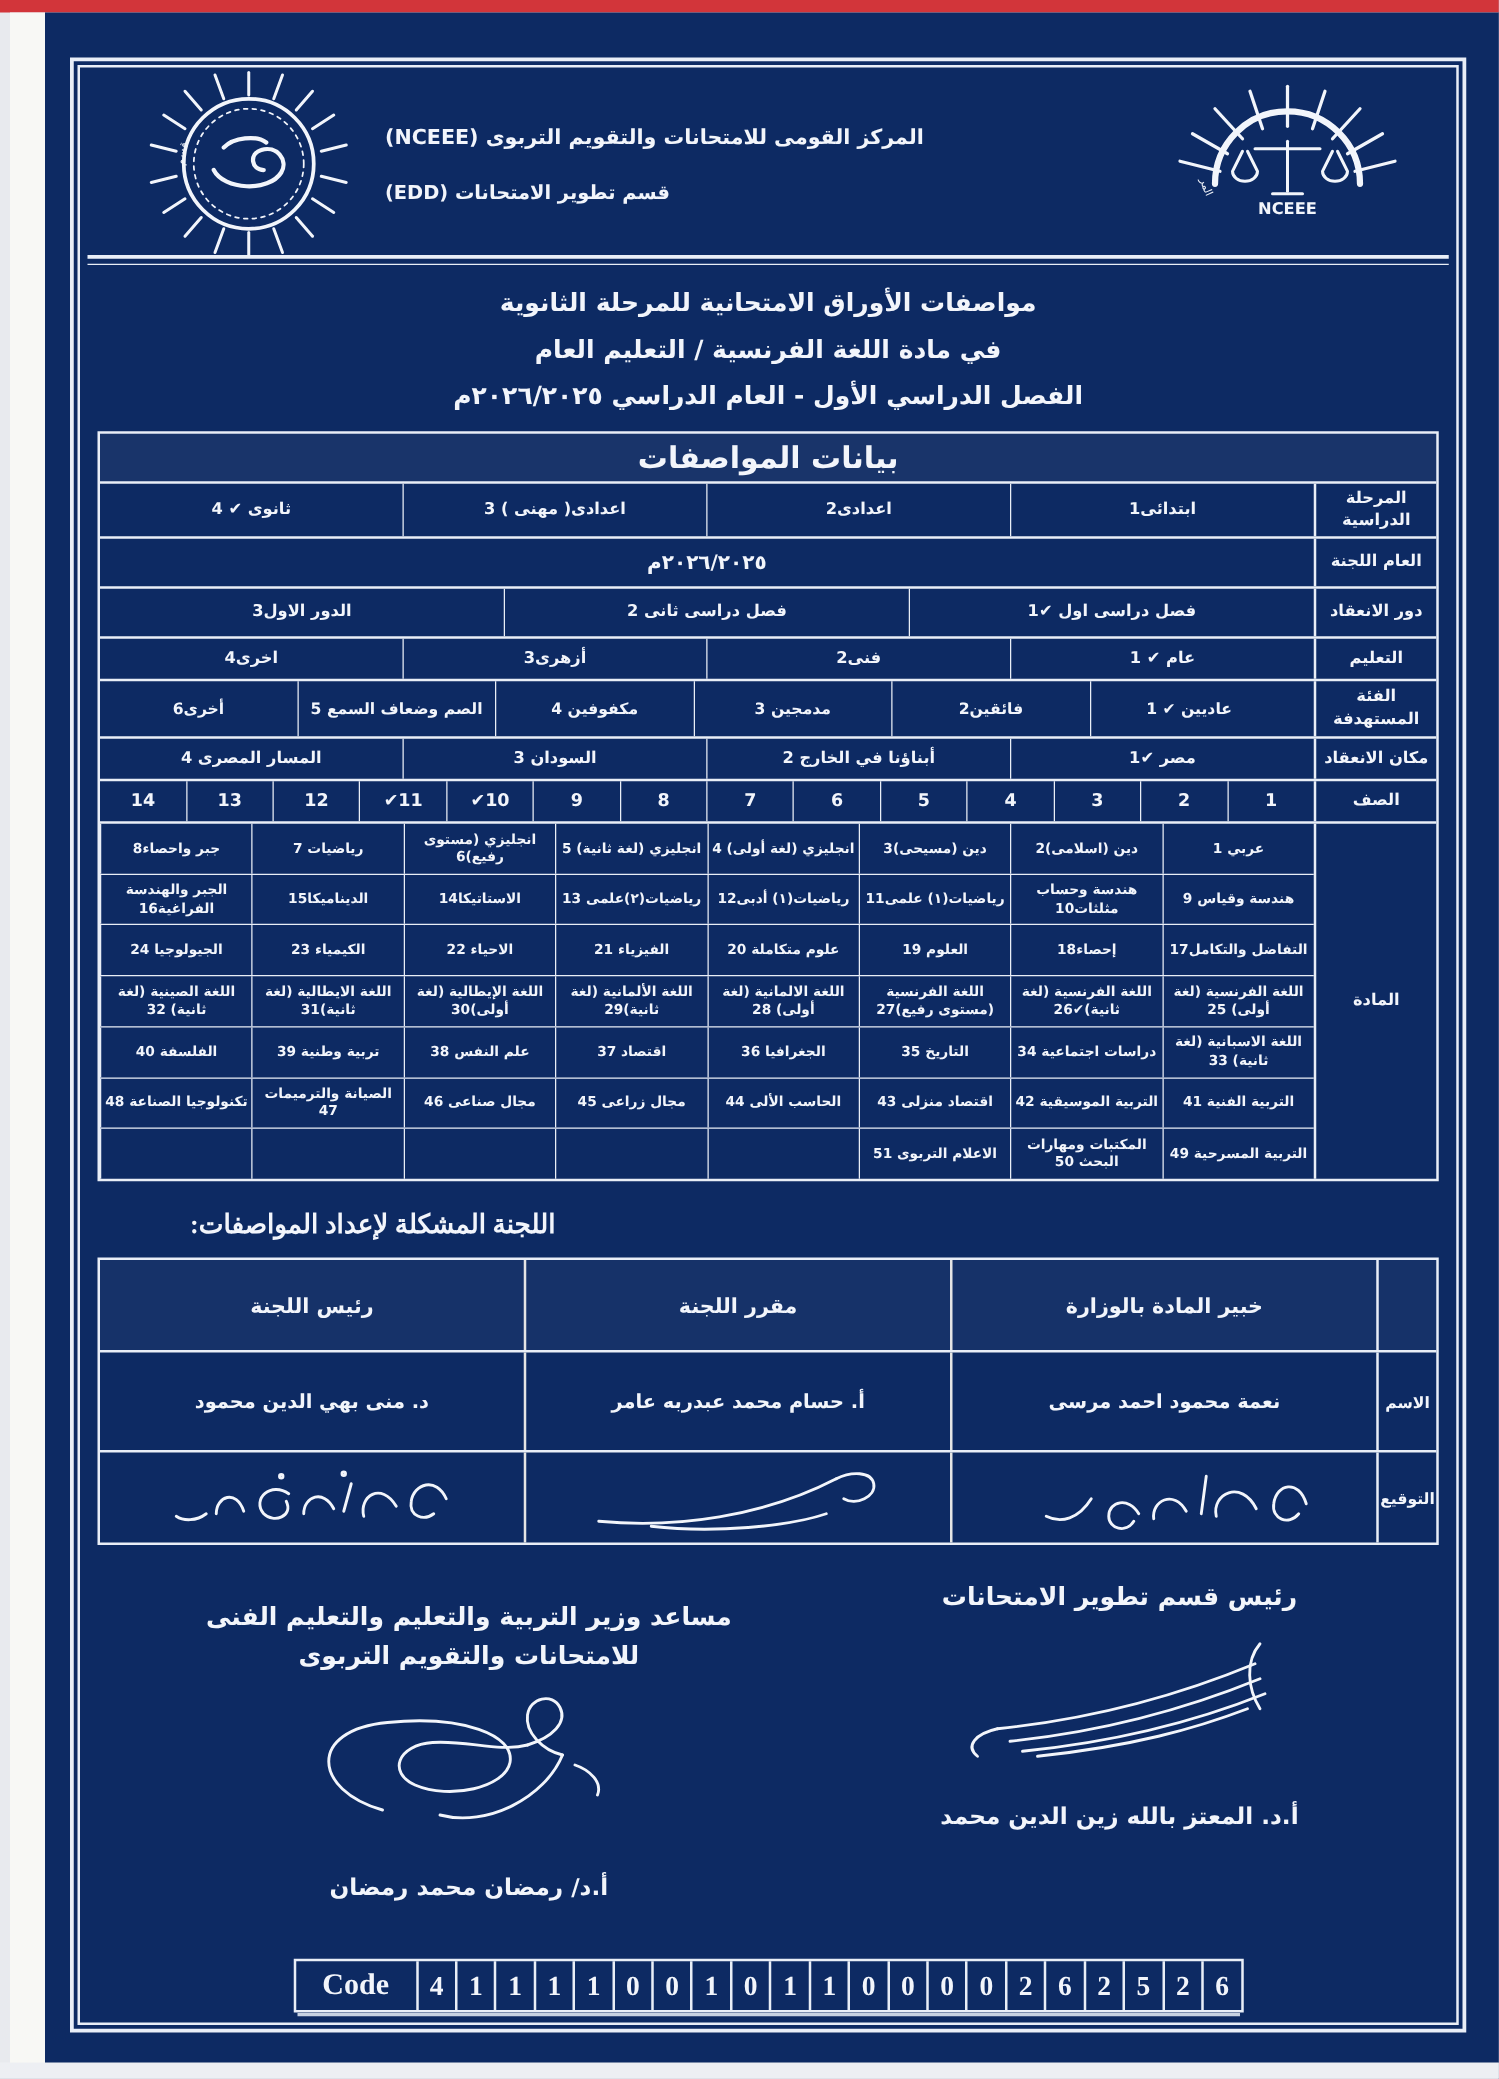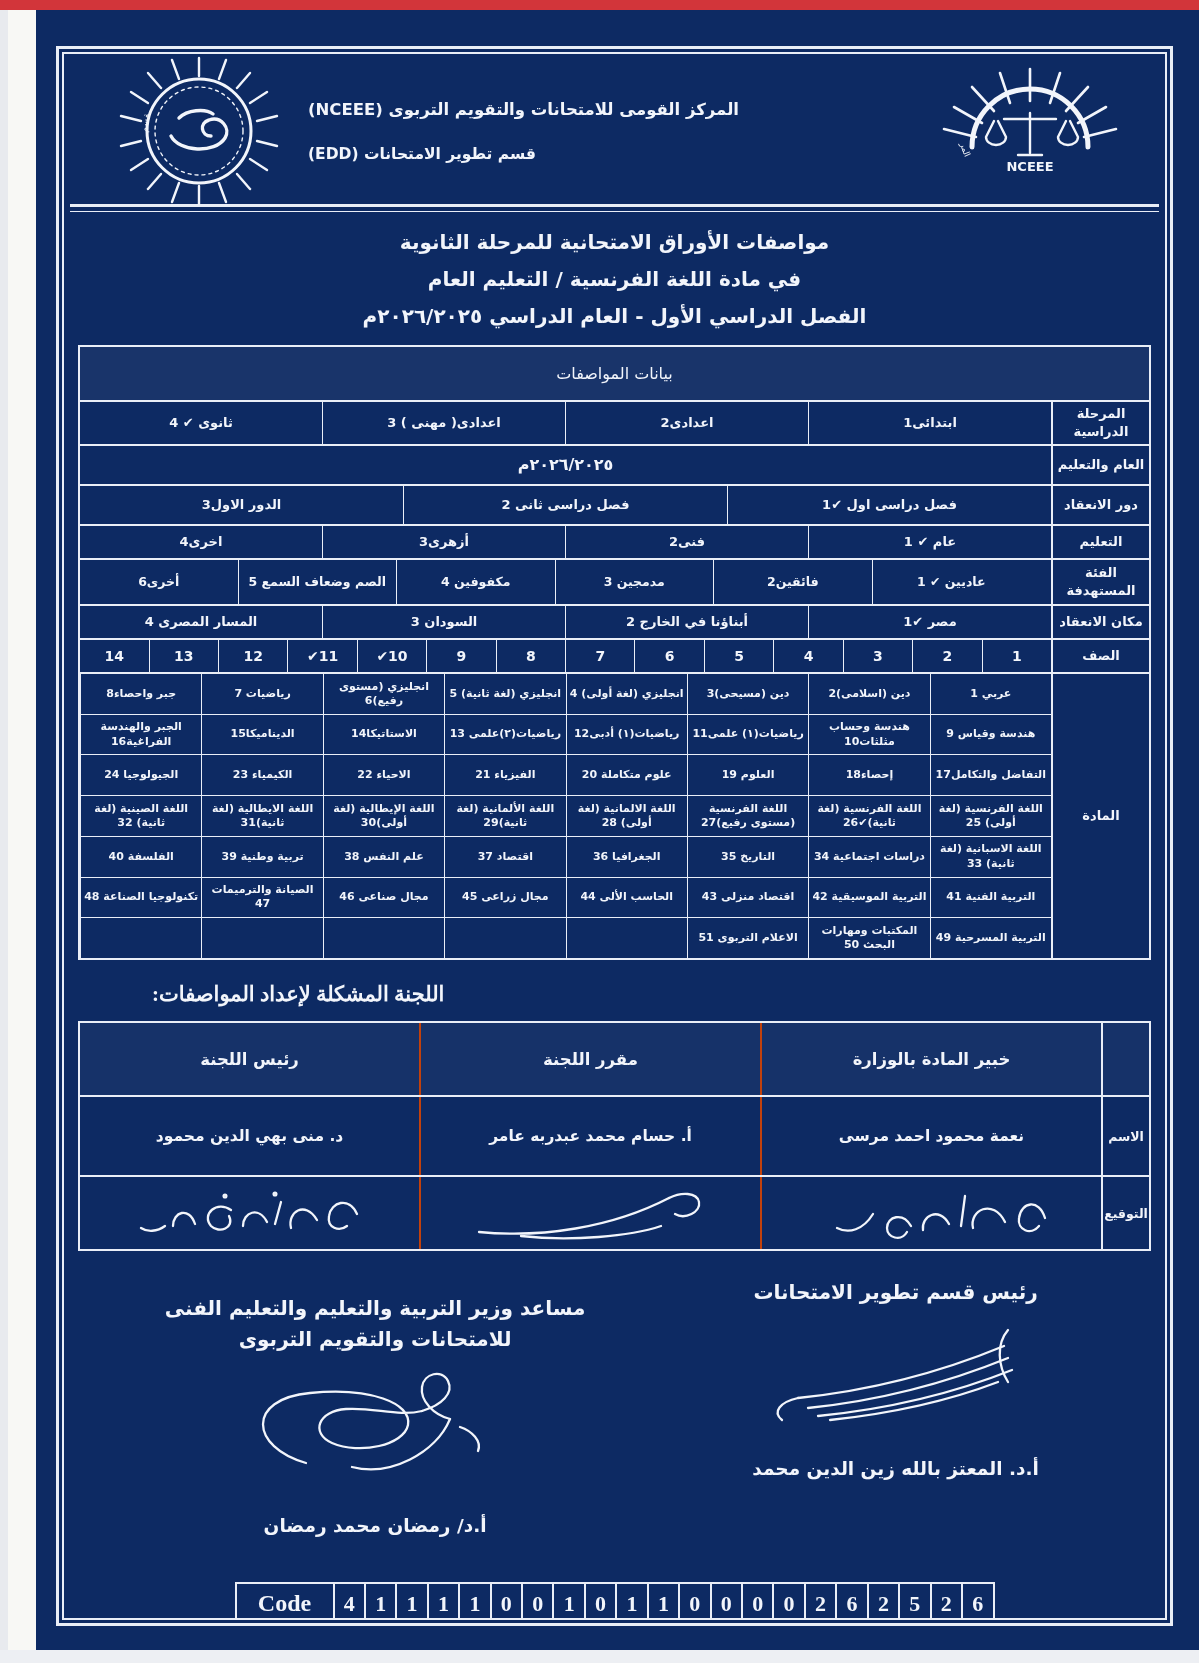--- a/index.html
+++ b/index.html
@@ -26,21 +26,21 @@
   .logo-box{width:218px;display:flex;justify-content:center;}
   .hdr-sep{margin:0 6px;height:4px;border-top:3px solid #e9eef7;border-bottom:1.5px solid #e9eef7;}
 
   
   .doc-title{text-align:center;font-weight:bold;font-size:20px;line-height:37px;margin:12px 0 10px;}
 
   
   .spec-table{margin:6px 14px 0;border:2.5px solid #e9eef7;}
   .st-row{display:flex;border-top:2px solid #e9eef7;align-items:stretch;}
   .st-row:first-child{border-top:none;}
-  .st-head{justify-content:center;align-items:center;height:53px;font-size:16px;font-weight:normal;background:rgba(255,255,255,0.05);}
+  .st-head{justify-content:center;align-items:center;height:38px;font-size:24px;font-weight:bold;background:rgba(255,255,255,0.05);}
   .rlabel{
     width:98px;flex:0 0 98px;border-left:2px solid #e9eef7;
     display:flex;align-items:center;justify-content:center;text-align:center;
     font-size:13px;font-weight:bold;line-height:1.35;padding:2px 4px;box-sizing:border-box;
   }
   .cells{flex:1;display:flex;}
   .cell{
     flex:1;border-left:1.8px solid #e9eef7;display:flex;align-items:center;justify-content:center;
     text-align:center;font-size:13px;font-weight:bold;padding:2px 4px;box-sizing:border-box;line-height:1.3;
   }
@@ -70,21 +70,21 @@
   }
   .committee-heading span{display:inline-block;}
   .ct{margin:0 14px;border:2.5px solid #e9eef7;}
   .ct-row{display:flex;border-top:2px solid #e9eef7;}
   .ct-row:first-child{border-top:none;}
   .ct-label{
     width:48px;flex:0 0 48px;border-left:2px solid #e9eef7;display:flex;align-items:center;
     justify-content:center;font-size:12.5px;font-weight:bold;text-align:center;padding:2px;box-sizing:border-box;
   }
   .ct-cell{
-    flex:1;border-left:2px solid #c2410c;display:flex;align-items:center;justify-content:center;
+    flex:1;border-left:2px solid #e5e5e5;display:flex;align-items:center;justify-content:center;
     font-weight:bold;text-align:center;padding:4px;box-sizing:border-box;
   }
   .ct-row .ct-cell:last-child{border-left:none;}
   .ct-head{height:72px;background:rgba(255,255,255,0.04);}
   .ct-head .ct-cell{font-size:16.5px;}
   .ct-names{height:78px;}
   .ct-names .ct-cell{font-size:15.5px;}
   .ct-signs{height:72px;}
 
   
@@ -202,21 +202,21 @@
           <div class="rlabel">المرحلة الدراسية</div>
           <div class="cells">
               <div class="cell">ابتدائى1</div>
               <div class="cell">اعدادى2</div>
               <div class="cell">اعدادى( مهنى ) 3</div>
               <div class="cell">ثانوى ✔ 4</div>
             </div>
         </div>
 
         <div class="st-row row-year">
-          <div class="rlabel">العام والتعليم</div>
+          <div class="rlabel">العام اللجنة</div>
           <div class="cells">
             <div class="cell">٢٠٢٦/٢٠٢٥م</div>
           </div>
         </div>
 
         <div class="st-row row-session">
           <div class="rlabel">دور الانعقاد</div>
           <div class="cells">
               <div class="cell">فصل دراسى اول ✔1</div>
               <div class="cell">فصل دراسى ثانى 2</div>

